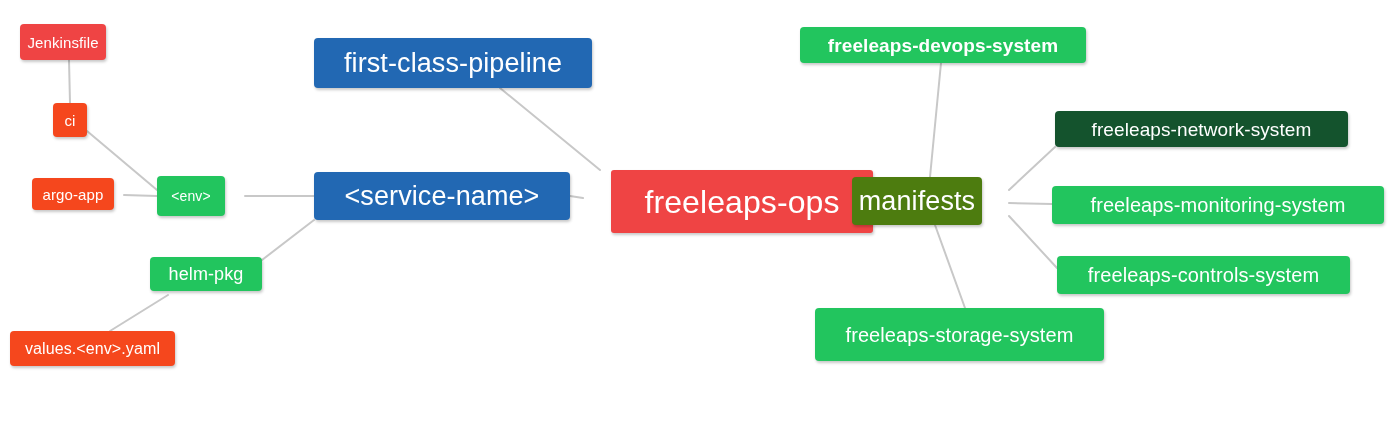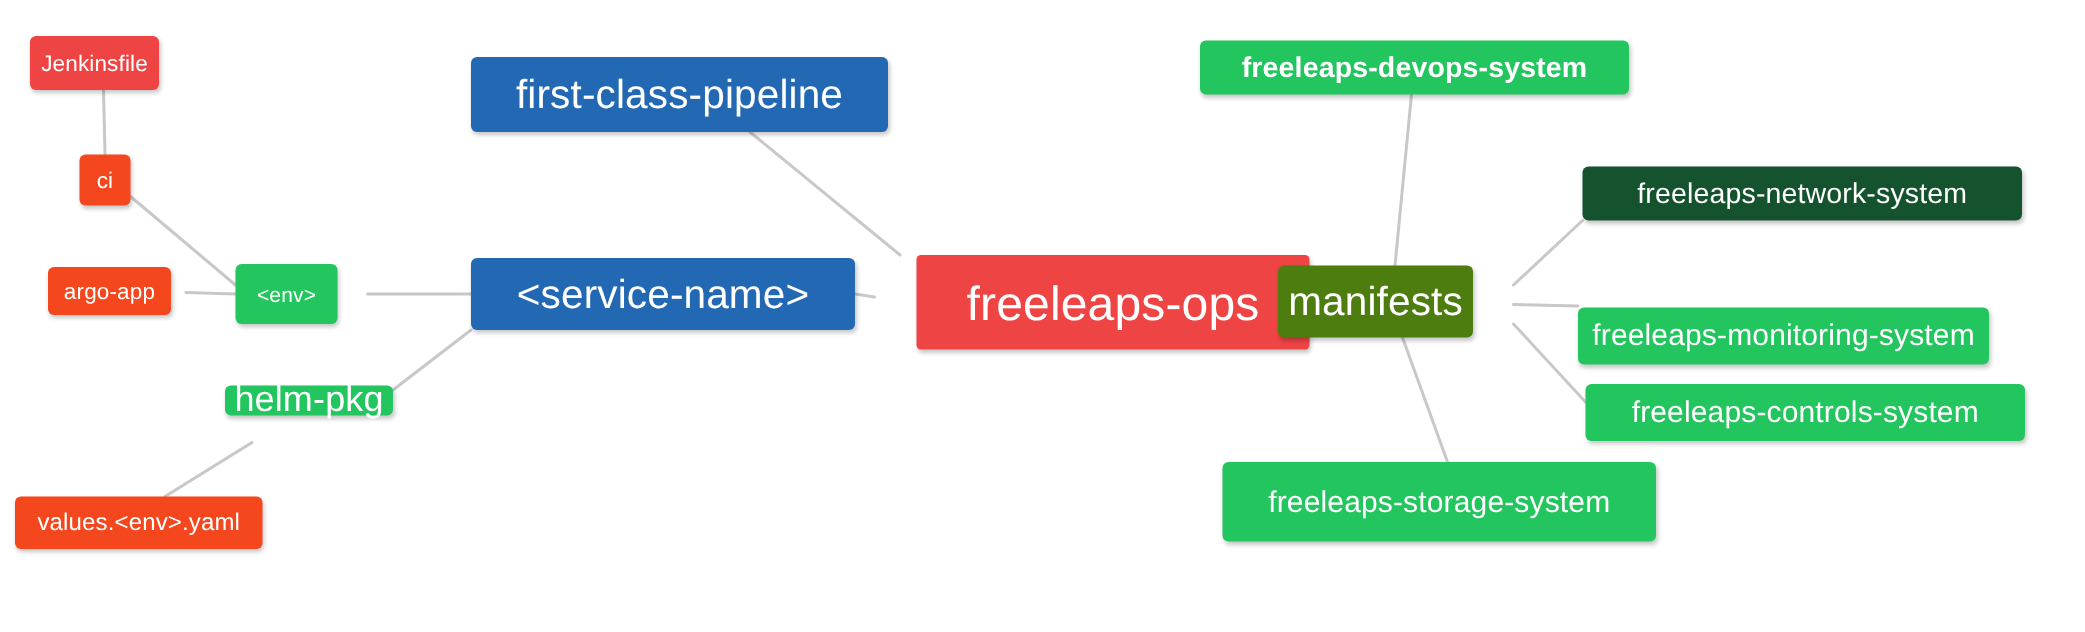--- a/index.html
+++ b/index.html
@@ -63,25 +63,25 @@
       <line x1="1009" y1="190" x2="1055" y2="147" stroke="#c8c8c8" stroke-width="2" stroke-linecap="round"></line>
       <line x1="1009" y1="203" x2="1052" y2="204" stroke="#c8c8c8" stroke-width="2" stroke-linecap="round"></line>
       <line x1="1009" y1="216" x2="1057" y2="268" stroke="#c8c8c8" stroke-width="2" stroke-linecap="round"></line>
       <line x1="935" y1="225" x2="965" y2="308" stroke="#c8c8c8" stroke-width="2" stroke-linecap="round"></line>
     </svg>
   <div id="node-layer">
       <div class="node" style="left: 20px; top: 24px; width: 86px; height: 36px; background: #ef4444; font-size: 15px;">Jenkinsfile</div>
       <div class="node" style="left: 53px; top: 103px; width: 34px; height: 34px; background: rgb(245, 71, 29); font-size: 15px;">ci</div>
       <div class="node" style="left: 32px; top: 178px; width: 82px; height: 32px; background: rgb(245, 71, 29); font-size: 15px;">argo-app</div>
       <div class="node" style="left: 157px; top: 176px; width: 68px; height: 40px; background: rgb(34, 197, 94); font-size: 14px;">&lt;env&gt;</div>
-      <div class="node" style="left: 150px; top: 257px; width: 112px; height: 20px; background: rgb(34, 197, 94); font-size: 24px;">helm-pkg</div>
+      <div class="node" style="left: 150px; top: 257px; width: 112px; height: 34px; background: rgb(34, 197, 94); font-size: 18px;">helm-pkg</div>
       <div class="node" style="left: 10px; top: 331px; width: 165px; height: 35px; background: rgb(245, 71, 29); font-size: 16px;">values.&lt;env&gt;.yaml</div>
       <div class="node" style="left: 314px; top: 38px; width: 278px; height: 50px; background: rgb(34, 104, 179); font-size: 27px;">first-class-pipeline</div>
       <div class="node" style="left: 314px; top: 172px; width: 256px; height: 48px; background: rgb(34, 104, 179); font-size: 27px;">&lt;service-name&gt;</div>
       <div class="node root" style="left: 583px; top: 170px; width: 262px; height: 63px; background: #ef4444; font-size: 32px; margin-left: 28px;">freeleaps-ops</div>
       <div class="node" style="left: 852px; top: 177px; width: 130px; height: 48px; background: #4d7c0f; font-size: 27px;">manifests</div>
       <div class="node" style="left: 800px; top: 27px; width: 286px; height: 36px; background: rgb(34, 197, 94); font-size: 19px; font-weight: bold;">freeleaps-devops-system</div>
       <div class="node" style="left: 1055px; top: 111px; width: 293px; height: 36px; background: #14532d; font-size: 19px;">freeleaps-network-system</div>
-      <div class="node" style="left: 1052px; top: 186px; width: 274px; height: 38px; background: rgb(34, 197, 94); font-size: 20px; margin-top: 19px;">freeleaps-monitoring-system</div>
+      <div class="node" style="left: 1052px; top: 186px; width: 332px; height: 38px; background: rgb(34, 197, 94); font-size: 20px;">freeleaps-monitoring-system</div>
       <div class="node" style="left: 1057px; top: 256px; width: 293px; height: 38px; background: rgb(34, 197, 94); font-size: 20px;">freeleaps-controls-system</div>
       <div class="node" style="left: 815px; top: 308px; width: 289px; height: 53px; background: rgb(34, 197, 94); font-size: 20px;">freeleaps-storage-system</div>
     </div>
 </div>
 
 </body></html>

